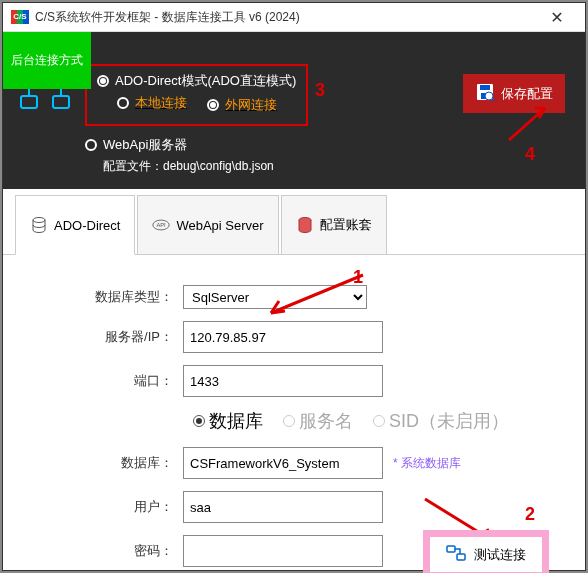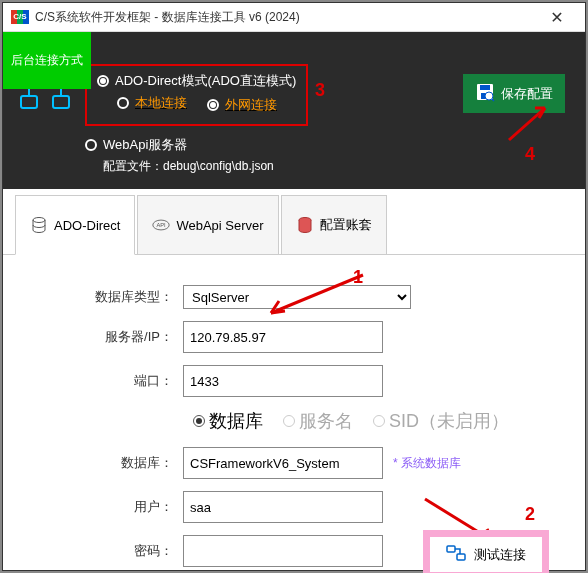--- a/index.html
+++ b/index.html
@@ -17,34 +17,34 @@
 .radio-group { flex: 1; }
 .red-box { border: 2px solid #d00; padding: 6px 10px 8px; display: inline-block; }
 .radio-row { display: flex; align-items: center; color: #fff; font-size: 13px; margin-bottom: 4px; }
 .radio-row:last-child { margin-bottom: 0; }
 .radio-dot { width: 12px; height: 12px; border: 2px solid #fff; border-radius: 50%; margin-right: 6px; display: inline-flex; align-items: center; justify-content: center; flex-shrink: 0; }
 .radio-dot.checked::after { content: ''; width: 6px; height: 6px; background: #fff; border-radius: 50%; }
 .sub-radios { display: flex; gap: 20px; margin-left: 20px; text-decoration: underline; }
 .orange-text { color: #ff9800; }
 .anno-3 { color: #d00; font-size: 18px; font-weight: bold; position: absolute; left: 312px; top: 48px; }
 .anno-4 { color: #d00; font-size: 18px; font-weight: bold; position: absolute; right: 50px; top: 112px; }
-.save-btn { position: absolute; right: 20px; top: 42px; background: #15803d; color: #fff; border: none; padding: 8px 12px; font-size: 13px; display: flex; align-items: center; gap: 6px; cursor: pointer; }
+.save-btn { position: absolute; right: 20px; top: 42px; background: #b91c1c; color: #fff; border: none; padding: 8px 12px; font-size: 13px; display: flex; align-items: center; gap: 6px; cursor: pointer; }
 
 .tabs { display: flex; background: #fff; border-bottom: 1px solid #ccc; padding: 6px 12px 0; gap: 2px; }
 .tab { padding: 20px 14px; border: 1px solid #ccc; border-bottom: none; background: #f5f5f5; font-size: 13px; display: flex; align-items: center; gap: 6px; cursor: pointer; }
 .tab.active { background: #fff; border-bottom: 1px solid #fff; margin-bottom: -1px; }
 .tab-icon { width: 18px; height: 18px; display: inline-flex; align-items: center; justify-content: center; }
 
 .form-area { flex: 1; padding: 30px 20px 20px; position: relative; }
 .anno-1 { color: #d00; font-size: 18px; font-weight: bold; position: absolute; left: 350px; top: 12px; }
 .anno-2 { color: #d00; font-size: 18px; font-weight: bold; position: absolute; right: 50px; bottom: 74px; }
 .form-row { display: flex; align-items: center; margin-bottom: 12px; }
 .form-label { width: 160px; text-align: right; padding-right: 10px; font-size: 13px; color: #333; }
 .form-input { width: 200px; height: 32px; border: 1px solid #888; padding: 2px 6px; font-size: 13px; }
-.form-select { width: 228px; height: 24px; border: 1px solid #888; padding: 2px 4px; font-size: 13px; background: #fff; }
+.form-select { width: 184px; height: 24px; border: 1px solid #888; padding: 2px 4px; font-size: 13px; background: #fff; }
 .inline-radios { display: flex; gap: 20px; margin-left: 170px; margin-bottom: 14px; margin-top: 4px; font-size: 18px; }
 .r-item { display: flex; align-items: center; gap: 4px; }
 .r-dot { width: 12px; height: 12px; border: 1px solid #555; border-radius: 50%; display: inline-flex; align-items: center; justify-content: center; }
 .r-dot.checked::after { content: ''; width: 6px; height: 6px; background: #333; border-radius: 50%; }
 .r-disabled { color: #aaa; }
 .r-disabled .r-dot { border-color: #ccc; }
 .note-red { color: #8b5cf6; font-size: 12px; margin-left: 10px; }
 .test-btn { position: absolute; right: 36px; bottom: 20px; border: 7px solid #f9a8d4; background: #fff; padding: 8px 16px; font-size: 13px; display: flex; align-items: center; gap: 8px; cursor: pointer; }
 
 svg.arrow { position: absolute; pointer-events: none; }

